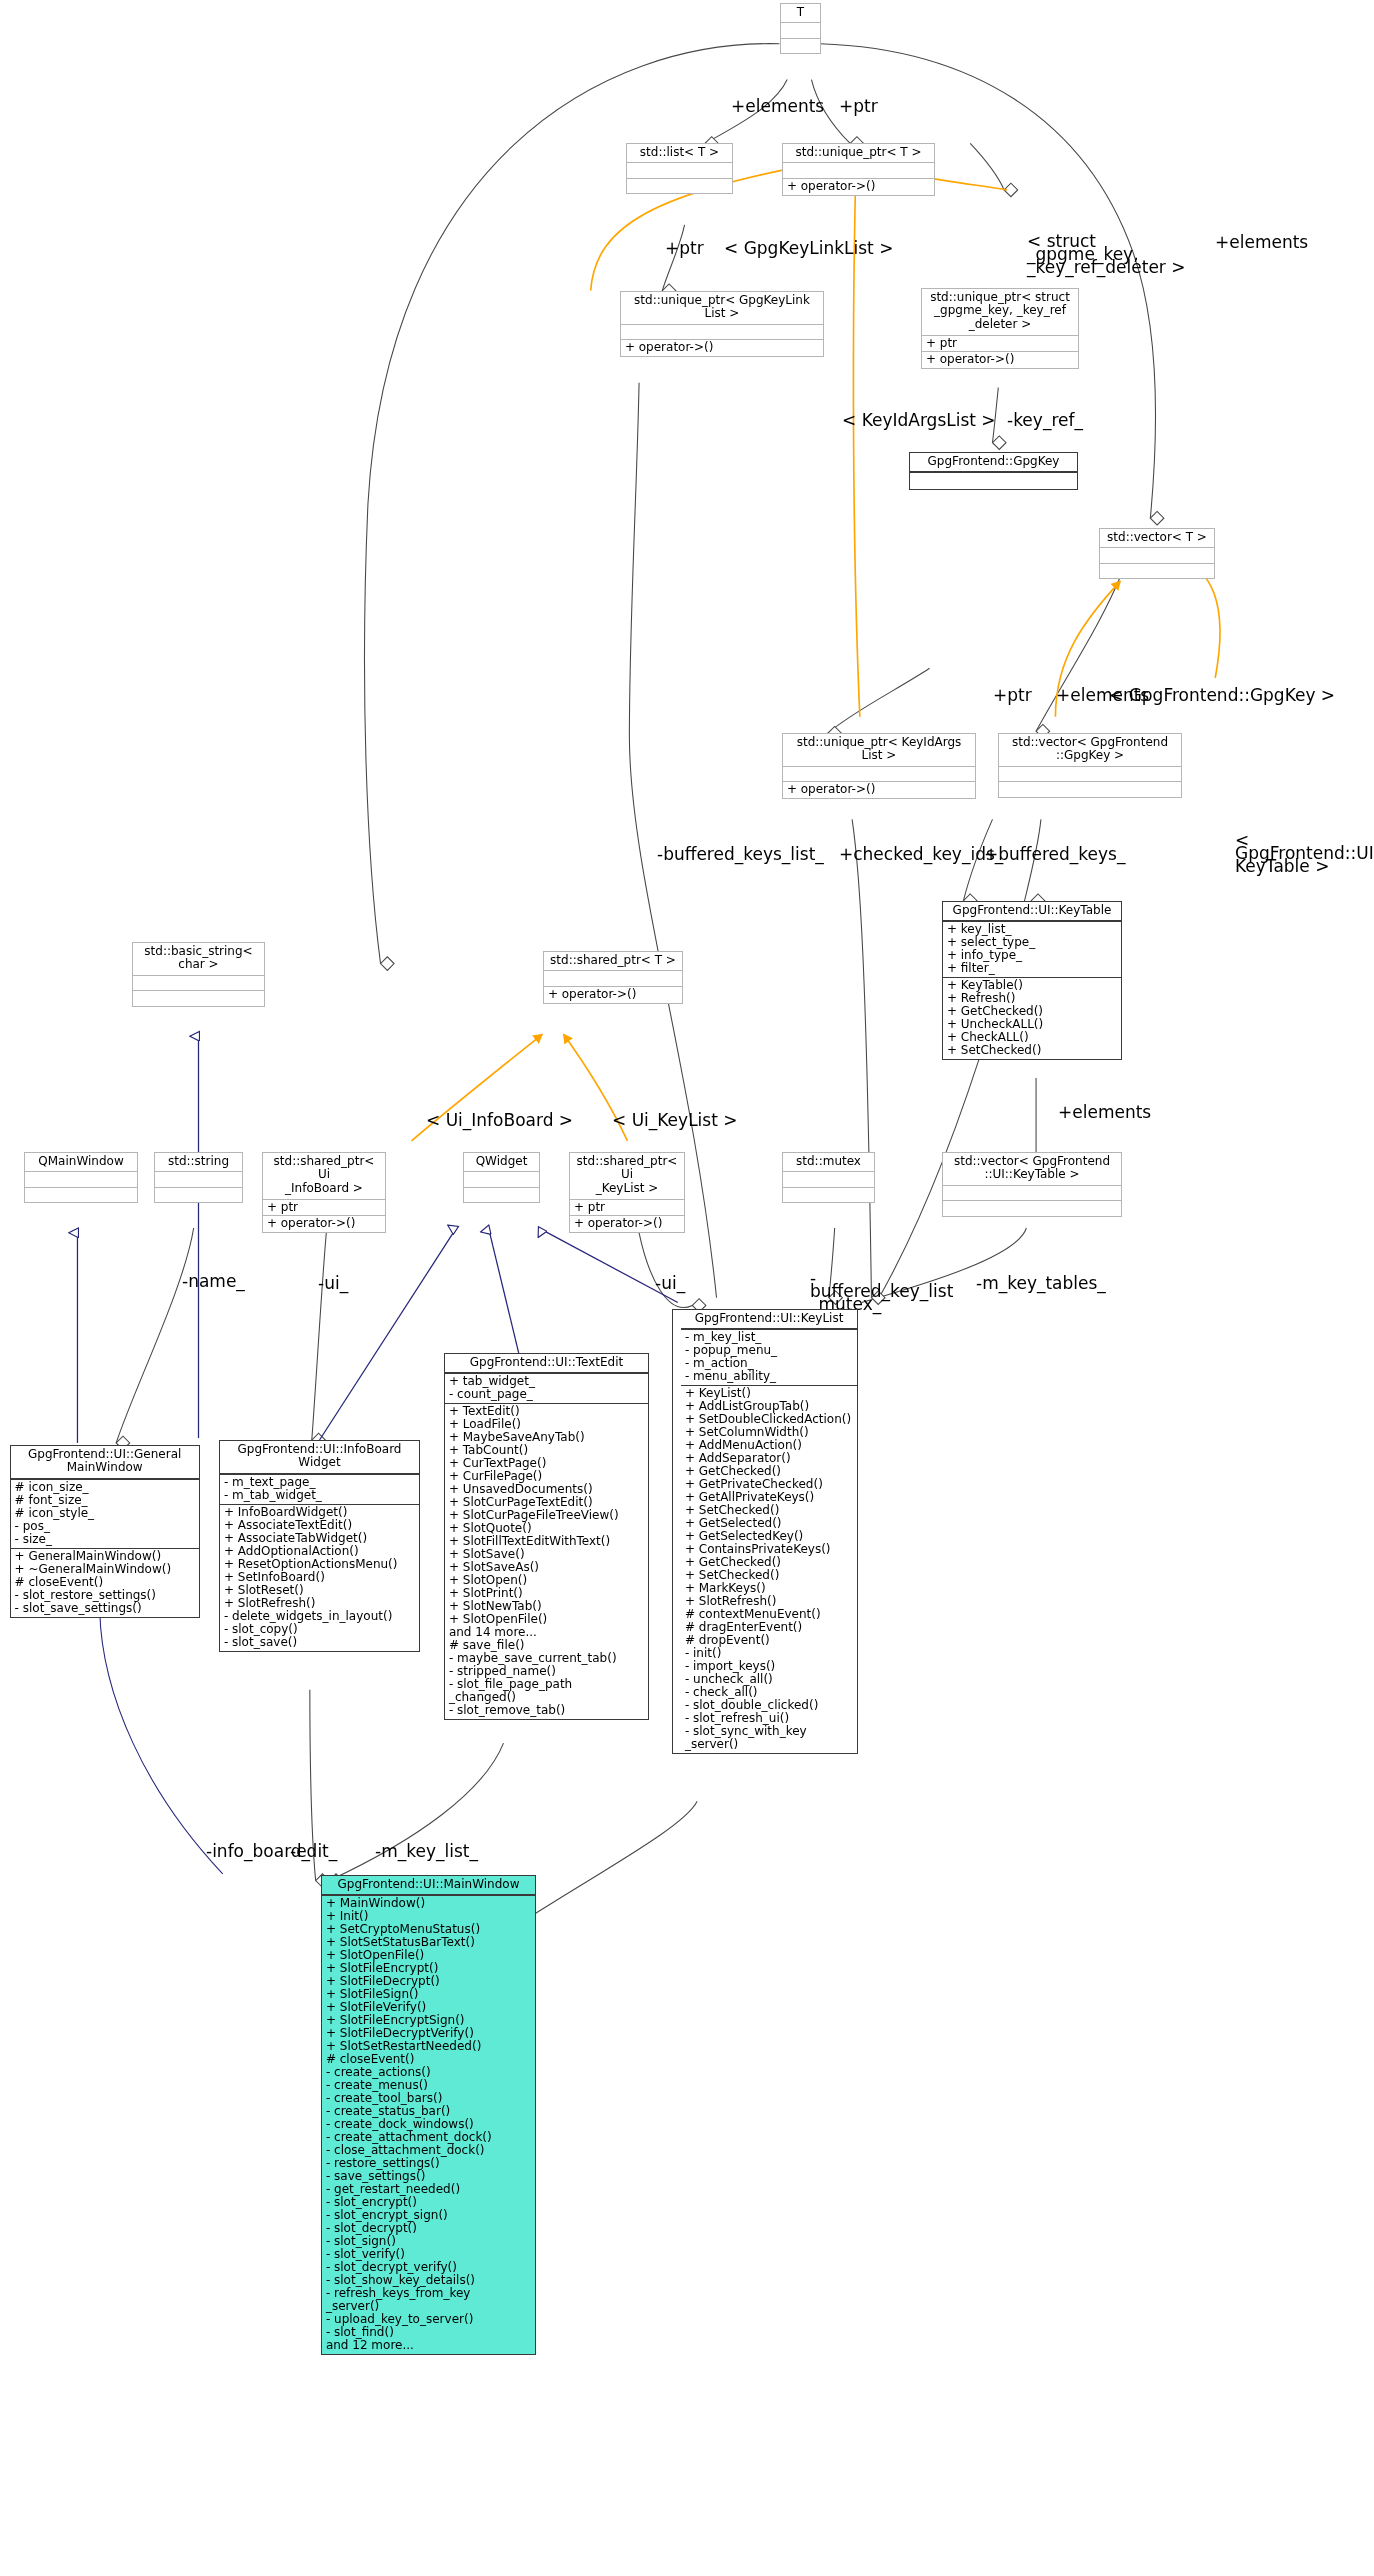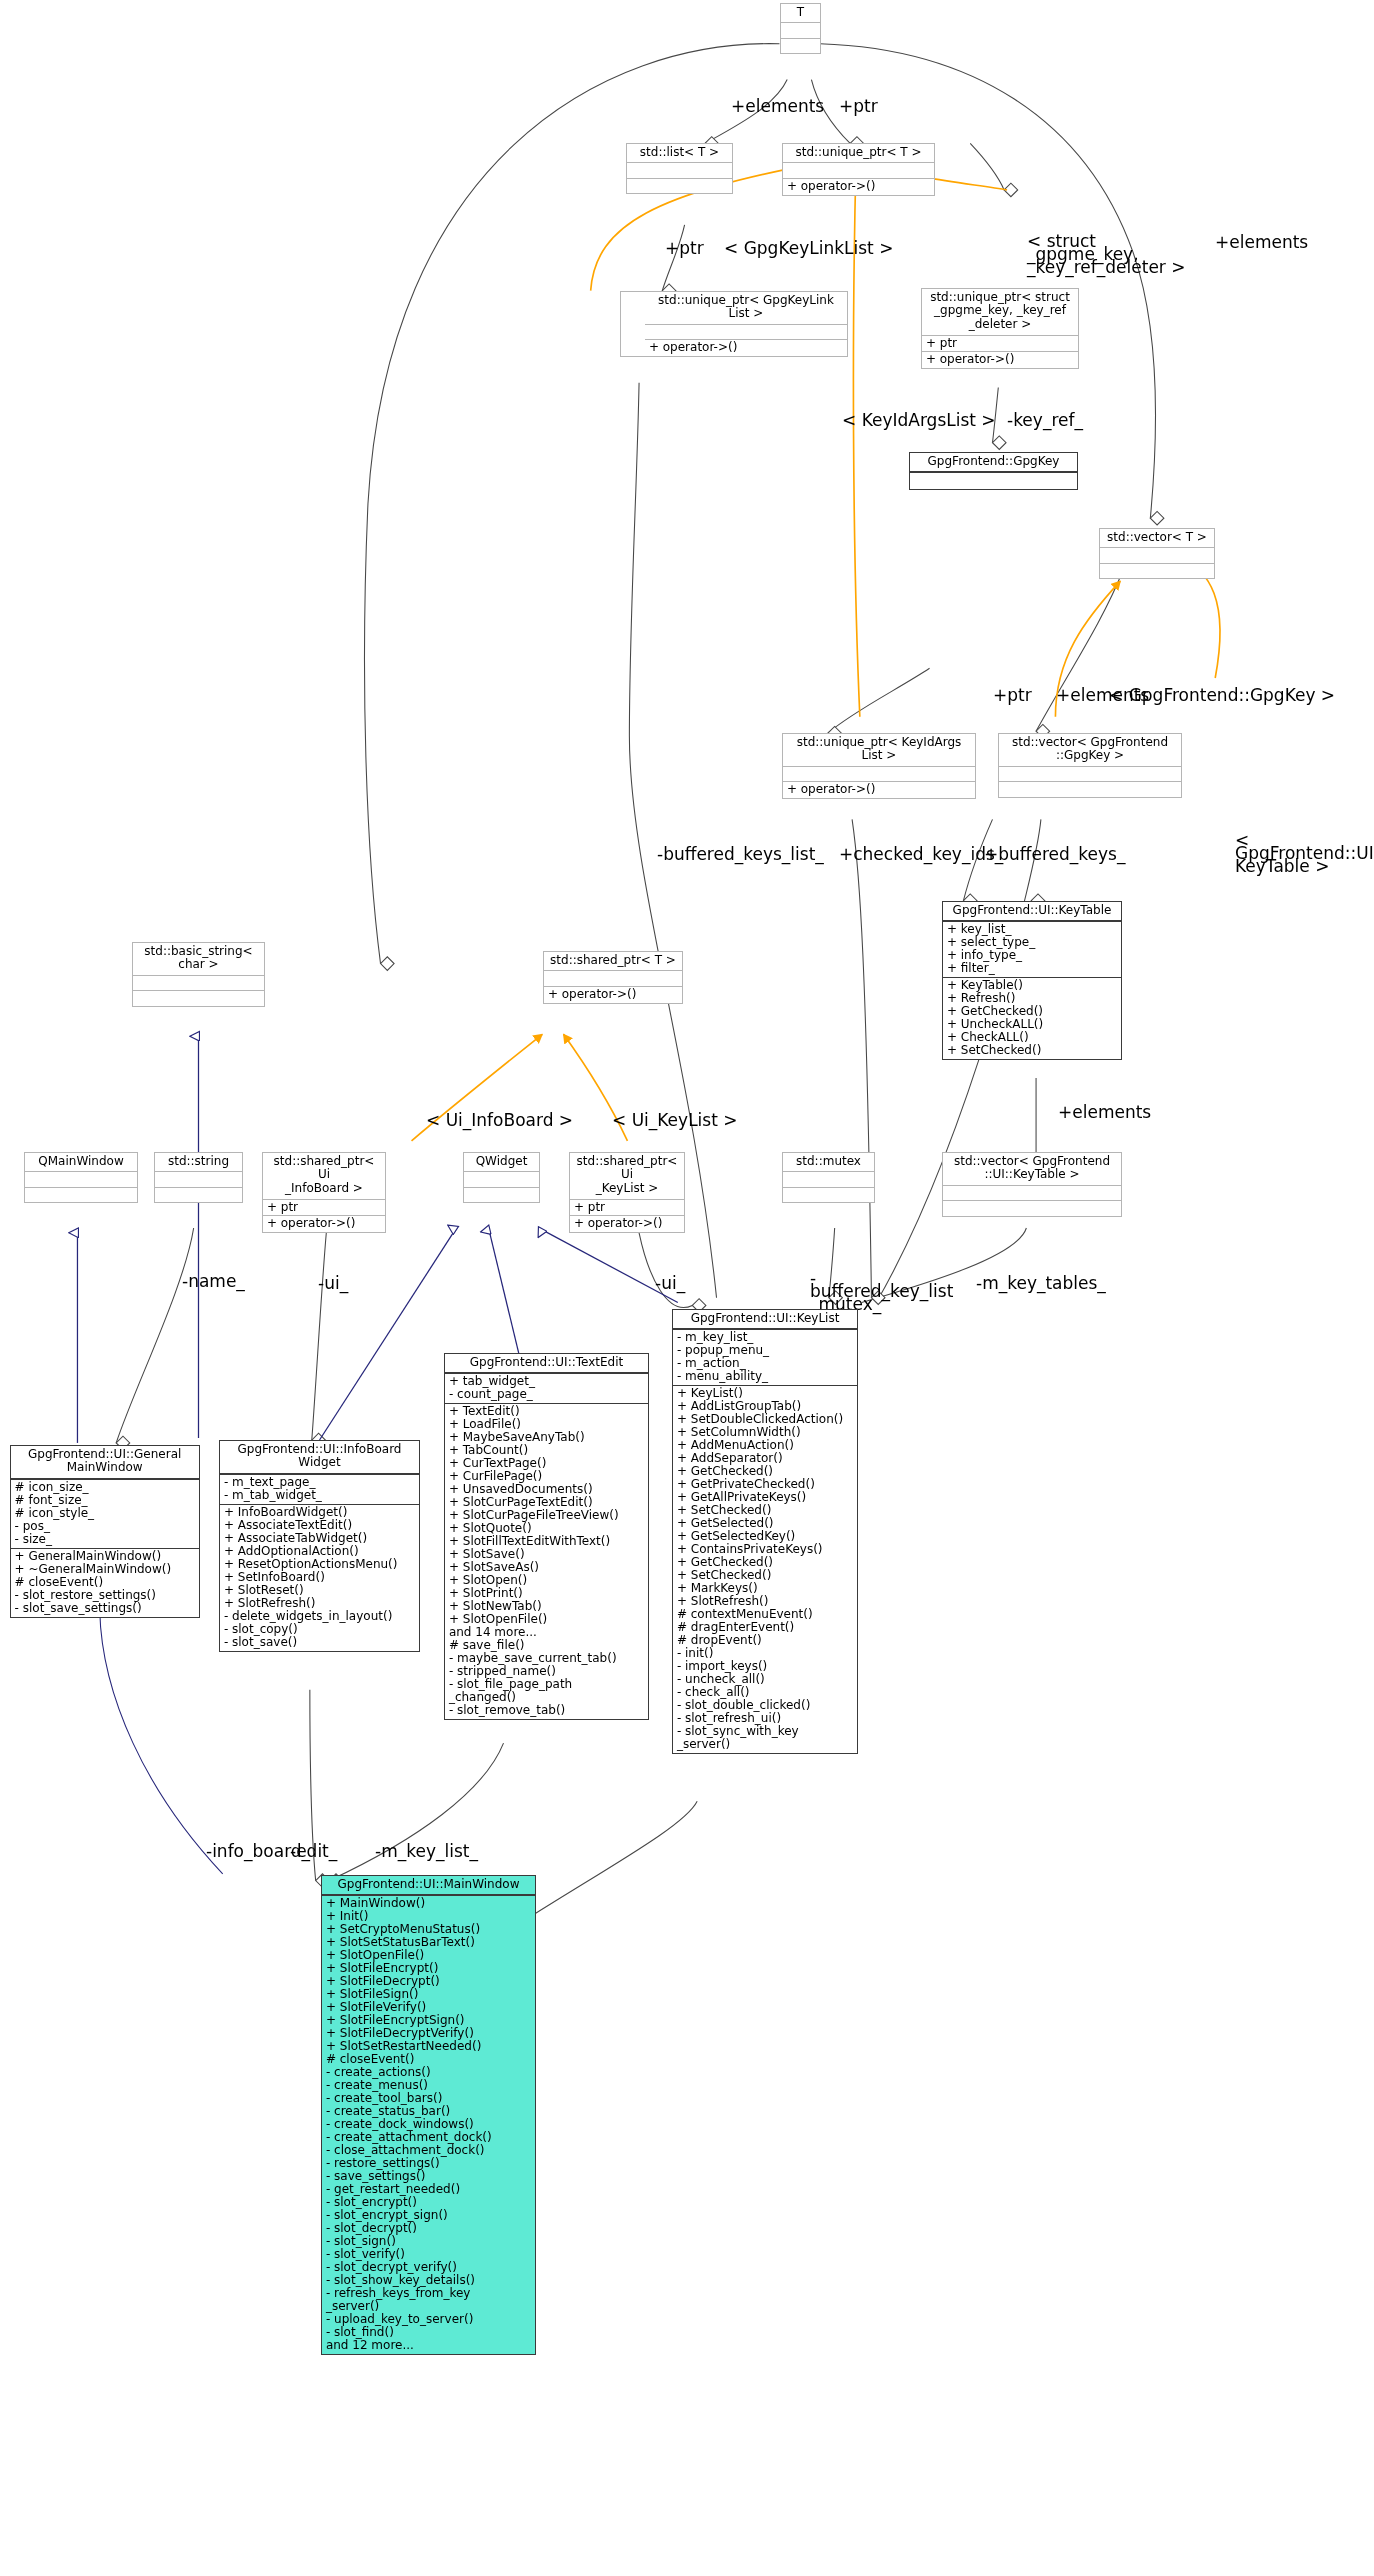--- a/index.html
+++ b/index.html
@@ -176,21 +176,21 @@
   <div class="sep empty"></div>
   <div class="sep empty"></div>
 </div>
 
 <div class="node" style="left:782px;top:143px;width:153px;">
   <div class="title">std::unique_ptr&lt; T &gt;</div>
   <div class="sep empty"></div>
   <div class="sep ops">+ operator-&gt;()</div>
 </div>
 
-<div class="node" style="left:620px;top:291px;width:228px;padding-left:24px;">
+<div class="node" style="left:620px;top:291px;width:204px;">
   <div class="title">std::unique_ptr&lt; GpgKeyLink
 List &gt;</div>
   <div class="sep empty"></div>
   <div class="sep ops">+ operator-&gt;()</div>
 </div>
 
 <div class="node" style="left:921px;top:288px;width:158px;">
   <div class="title">std::unique_ptr&lt; struct
 _gpgme_key, _key_ref
 _deleter &gt;</div>
@@ -351,21 +351,21 @@
 + SlotOpenFile()
 and 14 more...
 # save_file()
 - maybe_save_current_tab()
 - stripped_name()
 - slot_file_page_path
 _changed()
 - slot_remove_tab()</div>
 </div>
 
-<div class="node strong" style="left:672px;top:1309px;width:186px;">
+<div class="node strong" style="left:672px;top:1309px;width:186px;padding-left:8px;">
   <div class="title">GpgFrontend::UI::KeyList</div>
   <div class="attrs">- m_key_list_
 - popup_menu_
 - m_action_
 - menu_ability_</div>
   <div class="ops">+ KeyList()
 + AddListGroupTab()
 + SetDoubleClickedAction()
 + SetColumnWidth()
 + AddMenuAction()

